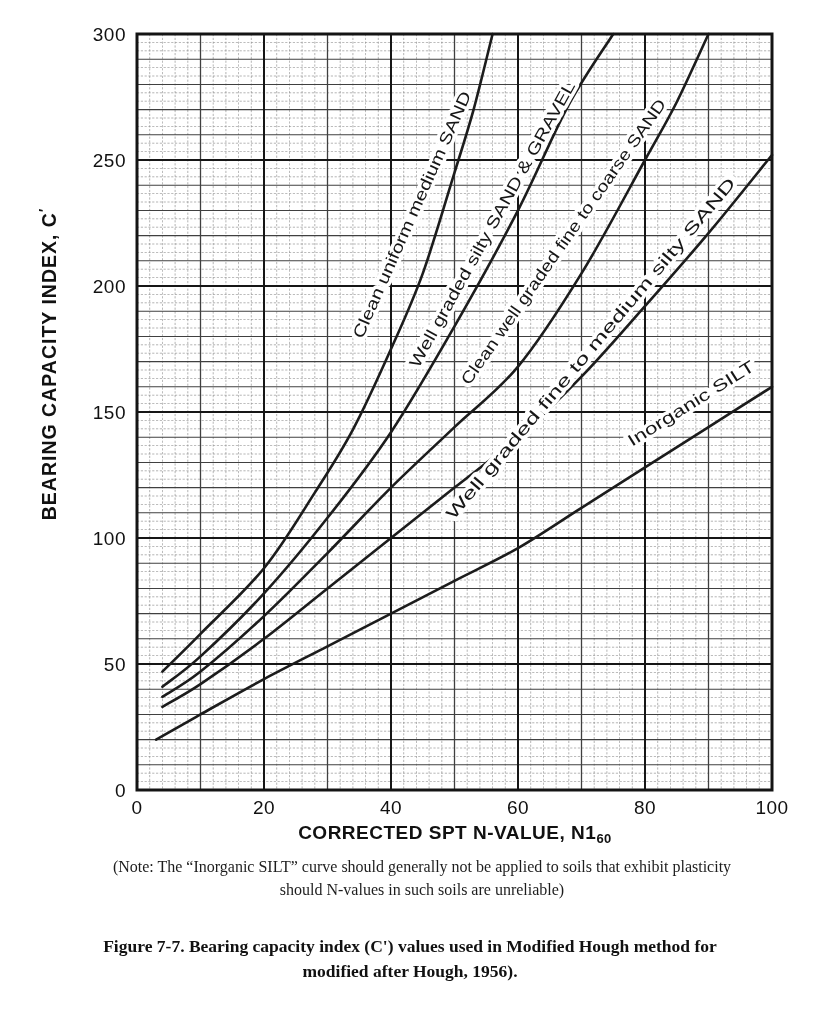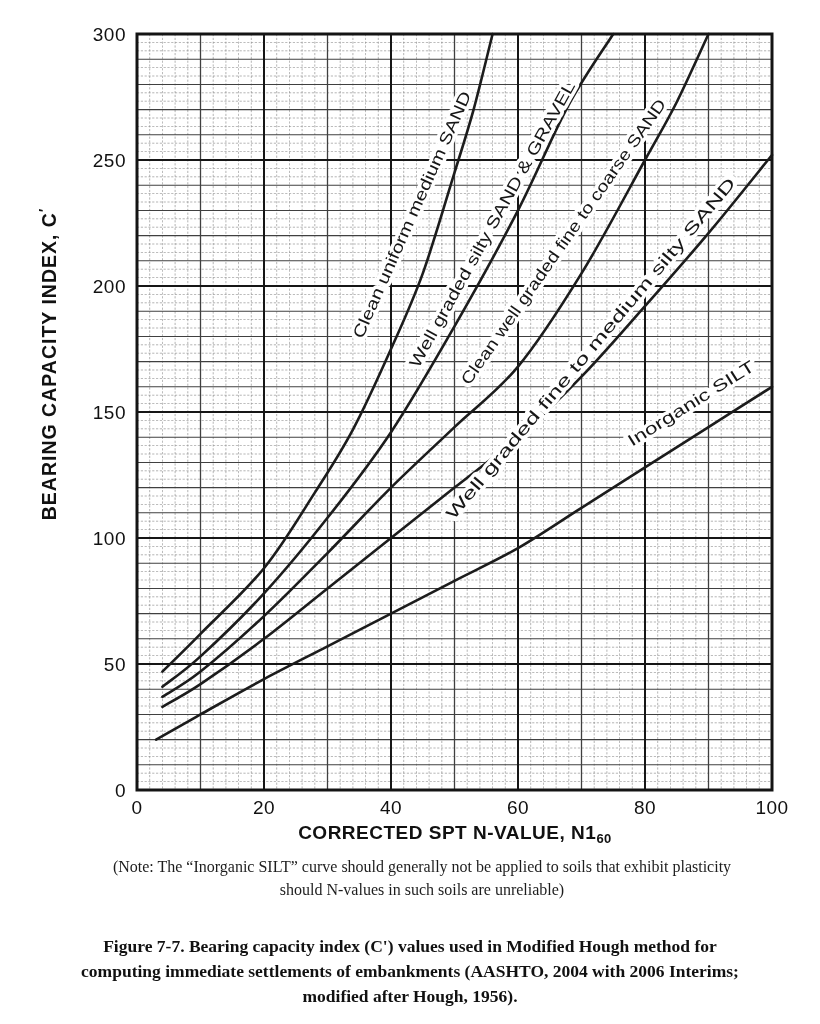--- a/index.html
+++ b/index.html
@@ -203,17 +203,16 @@
       </g>
   </svg>
 
   <div class="note">
     <div>(Note: The “Inorganic SILT” curve should generally not be applied to soils that exhibit plasticity</div>
     <div>should N-values in such soils are unreliable)</div>
   </div>
 
   <div class="caption">
     <div>Figure 7-7. Bearing capacity index (C') values used in Modified Hough method for</div>
-    <div>computing immediate settlements of embankments (AASHTO, 2004 with 2006 Interims;</div>
     <div>modified after Hough, 1956).</div>
   </div>
 
 </div>
 
 </body></html>

